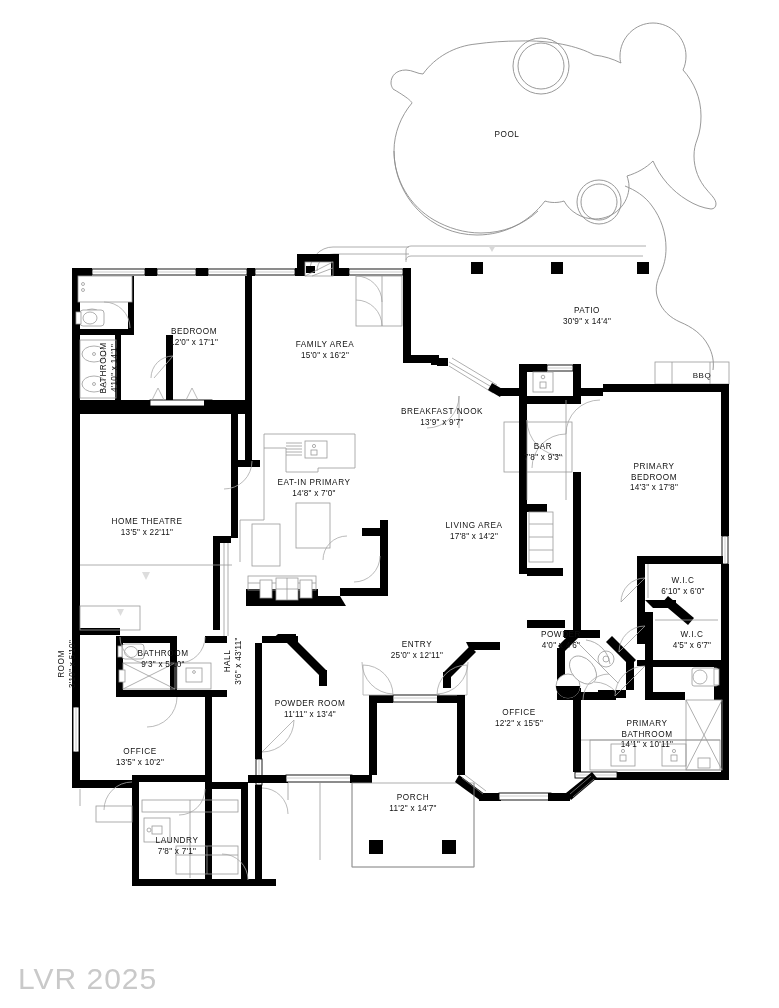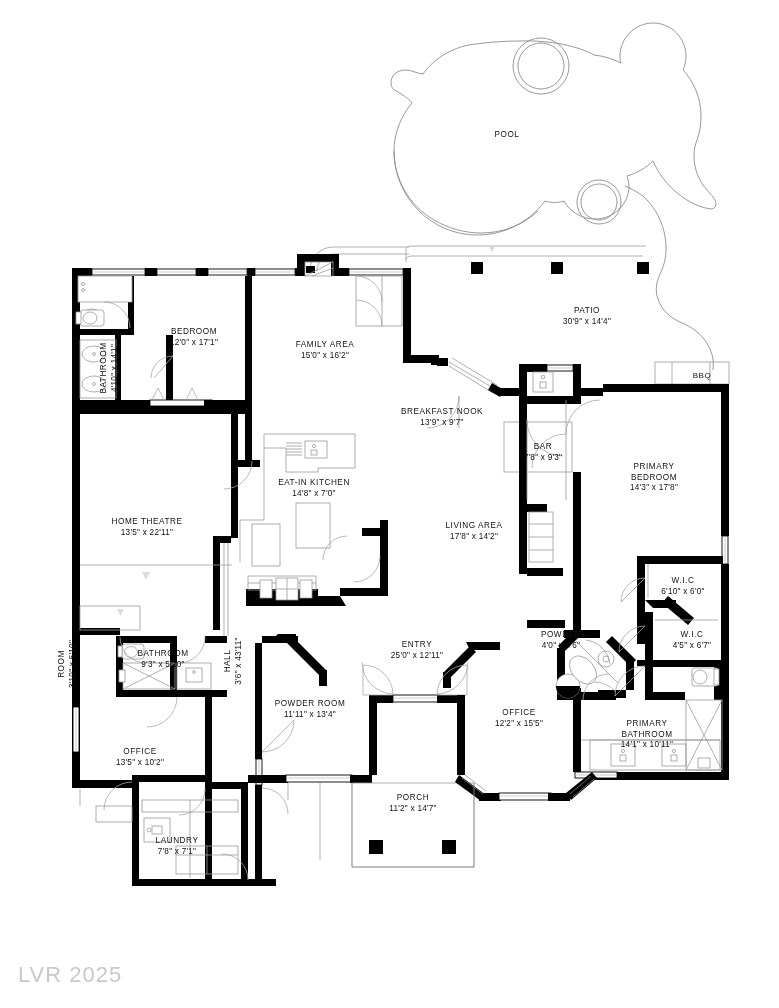--- a/index.html
+++ b/index.html
@@ -26,21 +26,21 @@
   .room-label .dim{display:block;font-weight:400;letter-spacing:.25px;}
   .room-label.rot{ }
   .room-label.bbq{font-size:8px;letter-spacing:.6px;padding-left:28px;}
 
   .footer-title{
     position:absolute;left:0;top:950px;width:779px;text-align:center;
     font-size:11px;font-weight:bold;letter-spacing:1.6px;color:#111;
   }
   .watermark{
     position:absolute;left:18px;top:962px;
-    font-size:22px;letter-spacing:1px;color:#c9c9c9;font-weight:400;
+    font-size:30px;letter-spacing:1px;color:#c9c9c9;font-weight:400;
   }
 </style>
 </head>
 <body>
 
 <div id="plan-root">
 
   <svg id="plan-svg" viewBox="0 0 779 1008">
     <defs>
       <style>
@@ -569,21 +569,21 @@
       <span class="dim">7'8" x 9'3"</span>
     </div>
 
     <div class="room-label" style="left:654px;top:478px;">
       <span class="nm" style="white-space:pre-line;">PRIMARY
 BEDROOM</span>
       <span class="dim">14'3" x 17'8"</span>
     </div>
 
     <div class="room-label" style="left:314px;top:488px;">
-      <span class="nm">EAT-IN KITCHEN</span>
+      <span class="nm">EAT-IN PRIMARY</span>
       <span class="dim">14'8" x 7'0"</span>
     </div>
 
     <div class="room-label" style="left:474px;top:531px;">
       <span class="nm">LIVING AREA</span>
       <span class="dim">17'8" x 14'2"</span>
     </div>
 
     <div class="room-label" style="left:147px;top:527px;">
       <span class="nm">HOME THEATRE</span>

